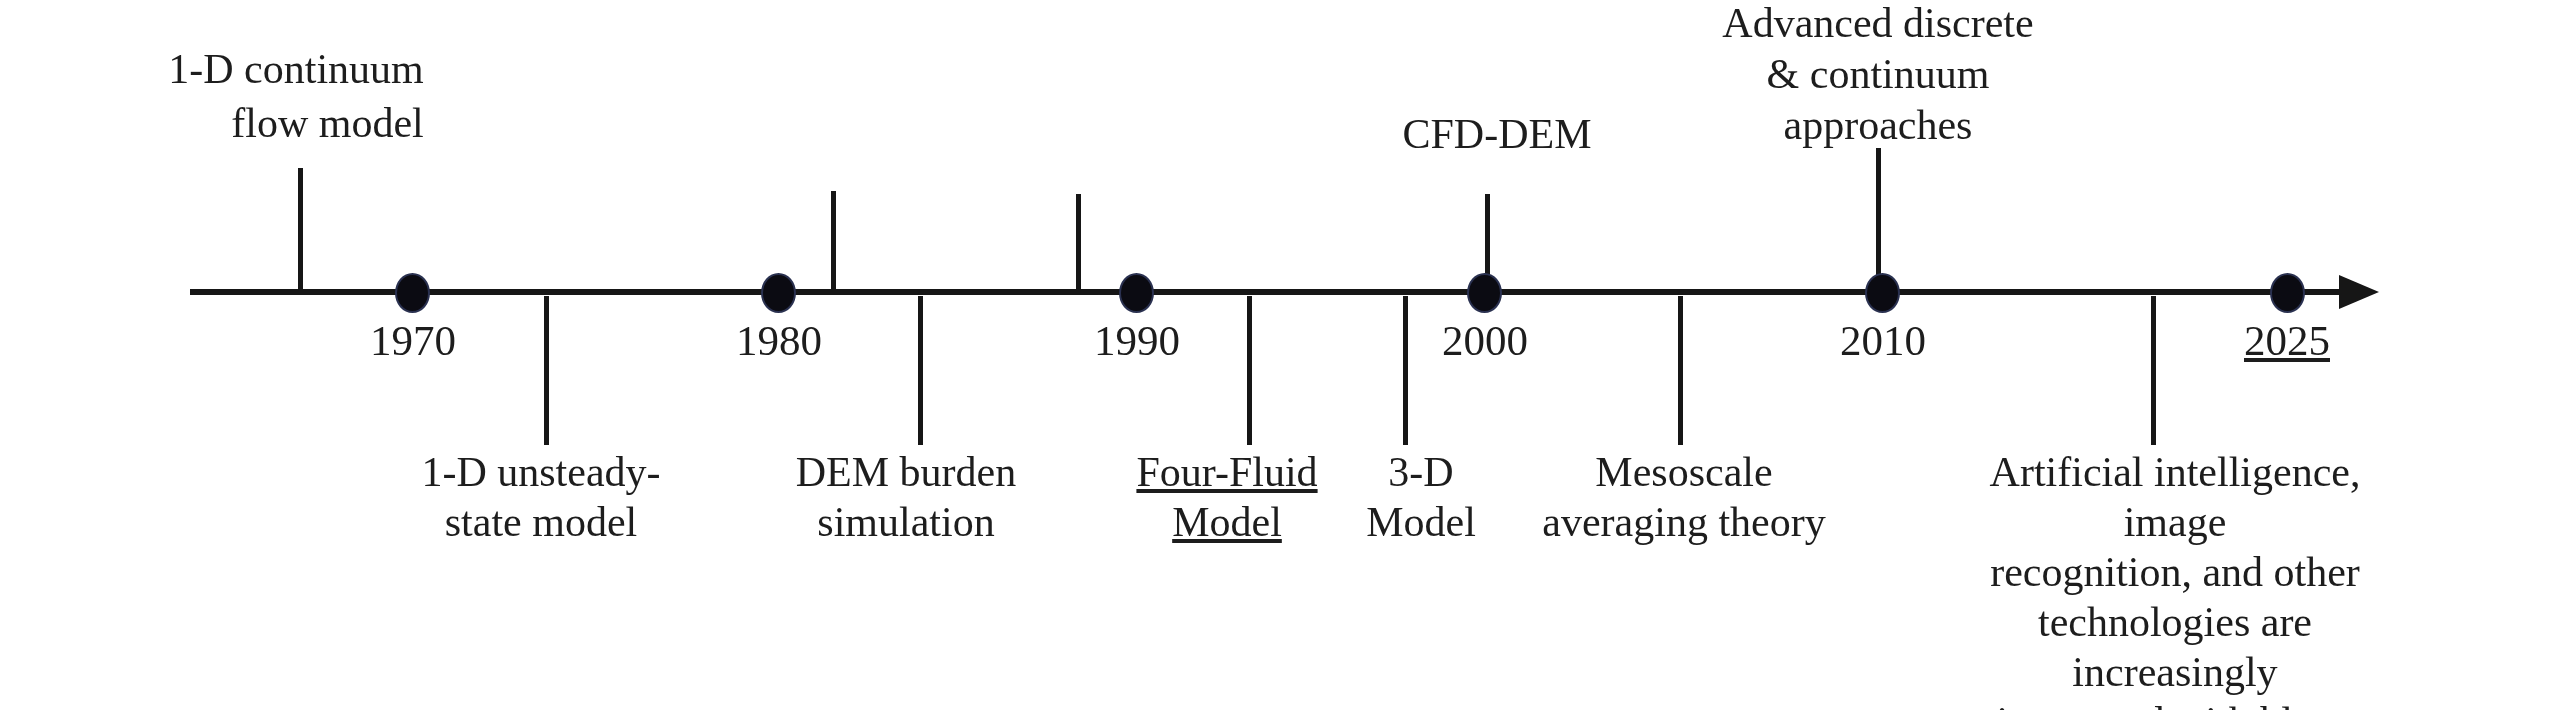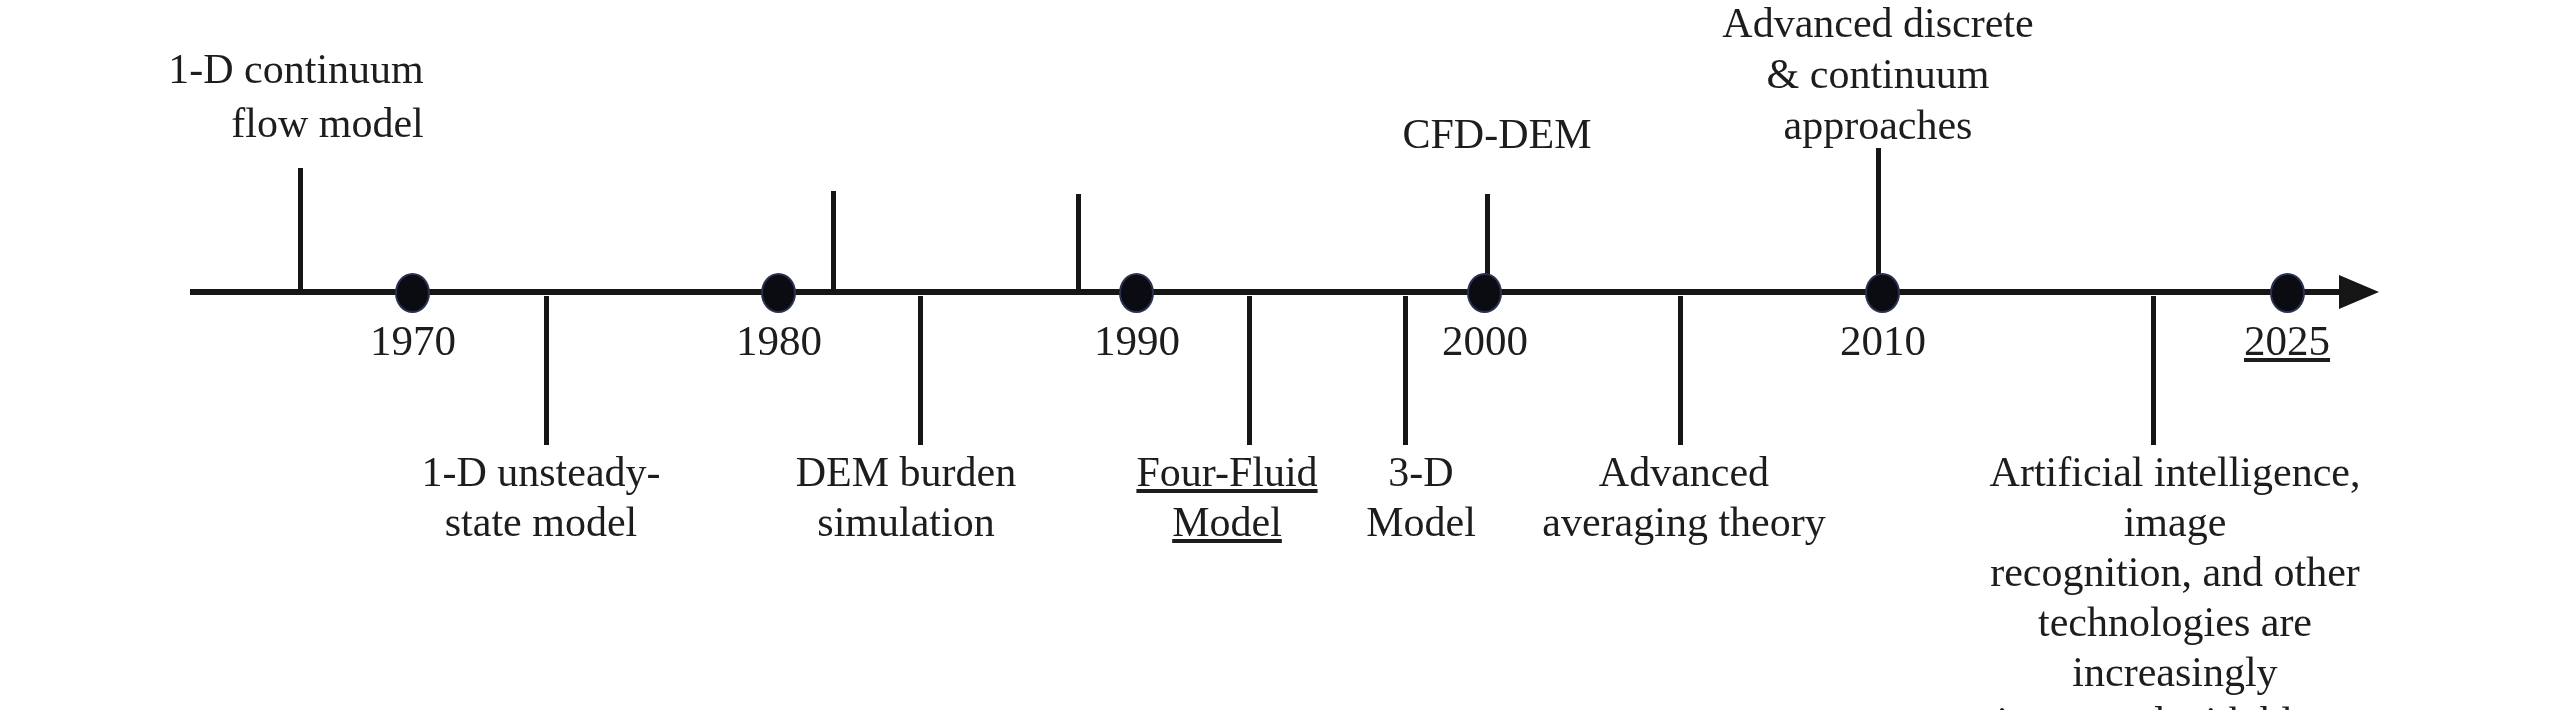--- a/index.html
+++ b/index.html
@@ -112,21 +112,21 @@
 approaches</div>
 
   <div class="label below" style="left:541px;">1-D unsteady-
 state model</div>
   <div class="label below" style="left:906px;">DEM burden
 simulation</div>
   <div class="label below" style="left:1227px;text-decoration:underline;">Four-Fluid
 Model</div>
   <div class="label below" style="left:1421px;">3-D
 Model</div>
-  <div class="label below" style="left:1684px;">Advanced
+  <div class="label below" style="left:1684px;">Mesoscale
 averaging theory</div>
   <div class="label below" style="left:2175px;">Artificial intelligence, image
 recognition, and other
 technologies are increasingly
 integrated with blast-furnace
 mechanistic models</div>
 
 </div>
 
 

